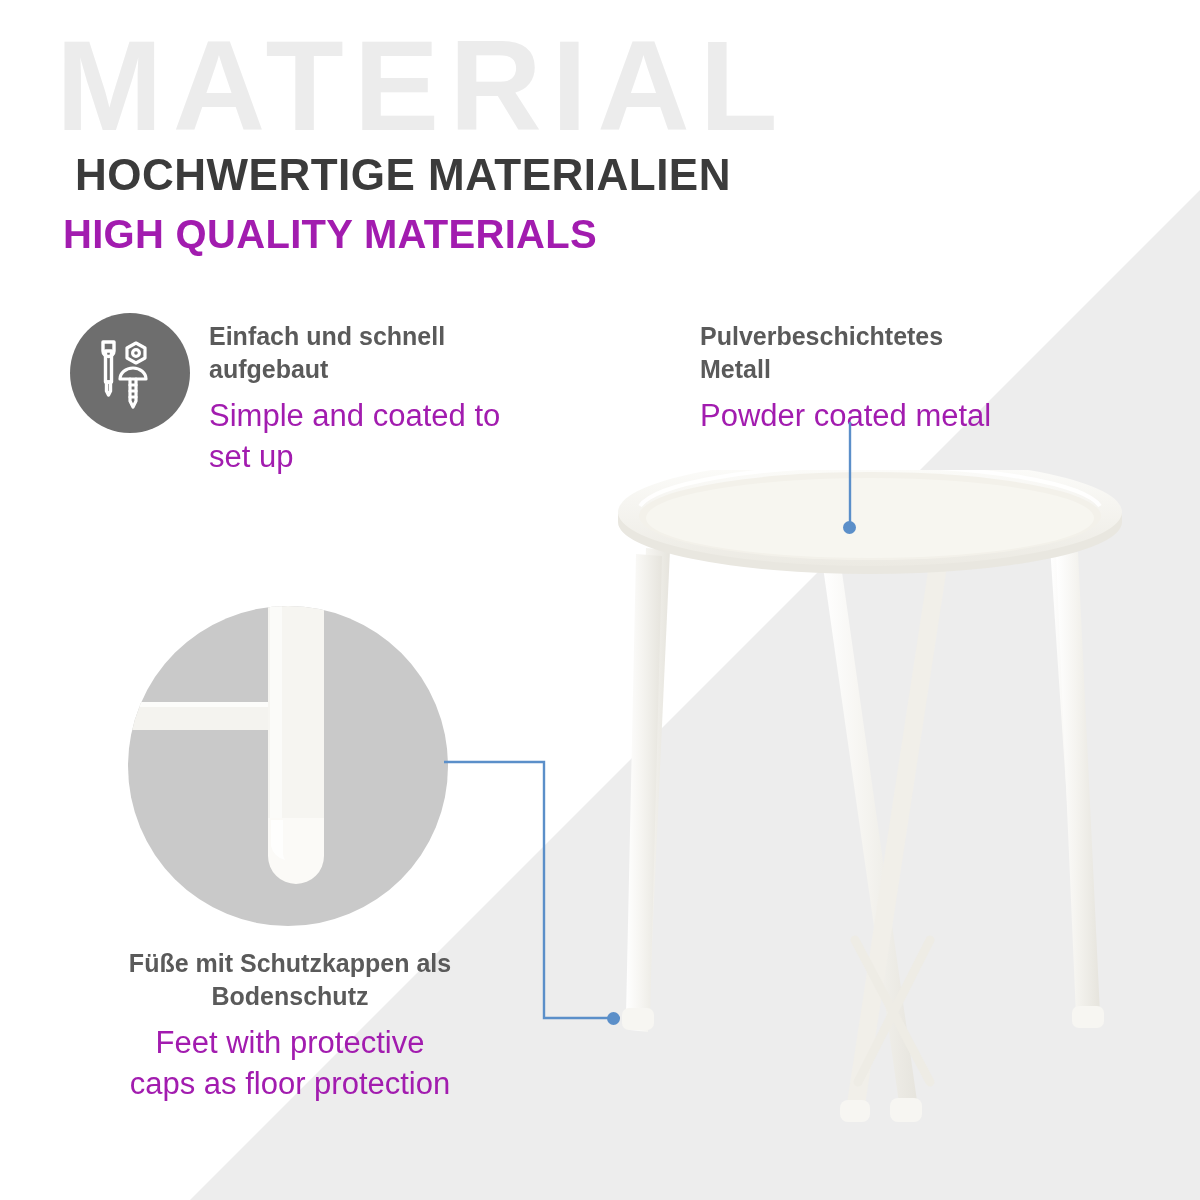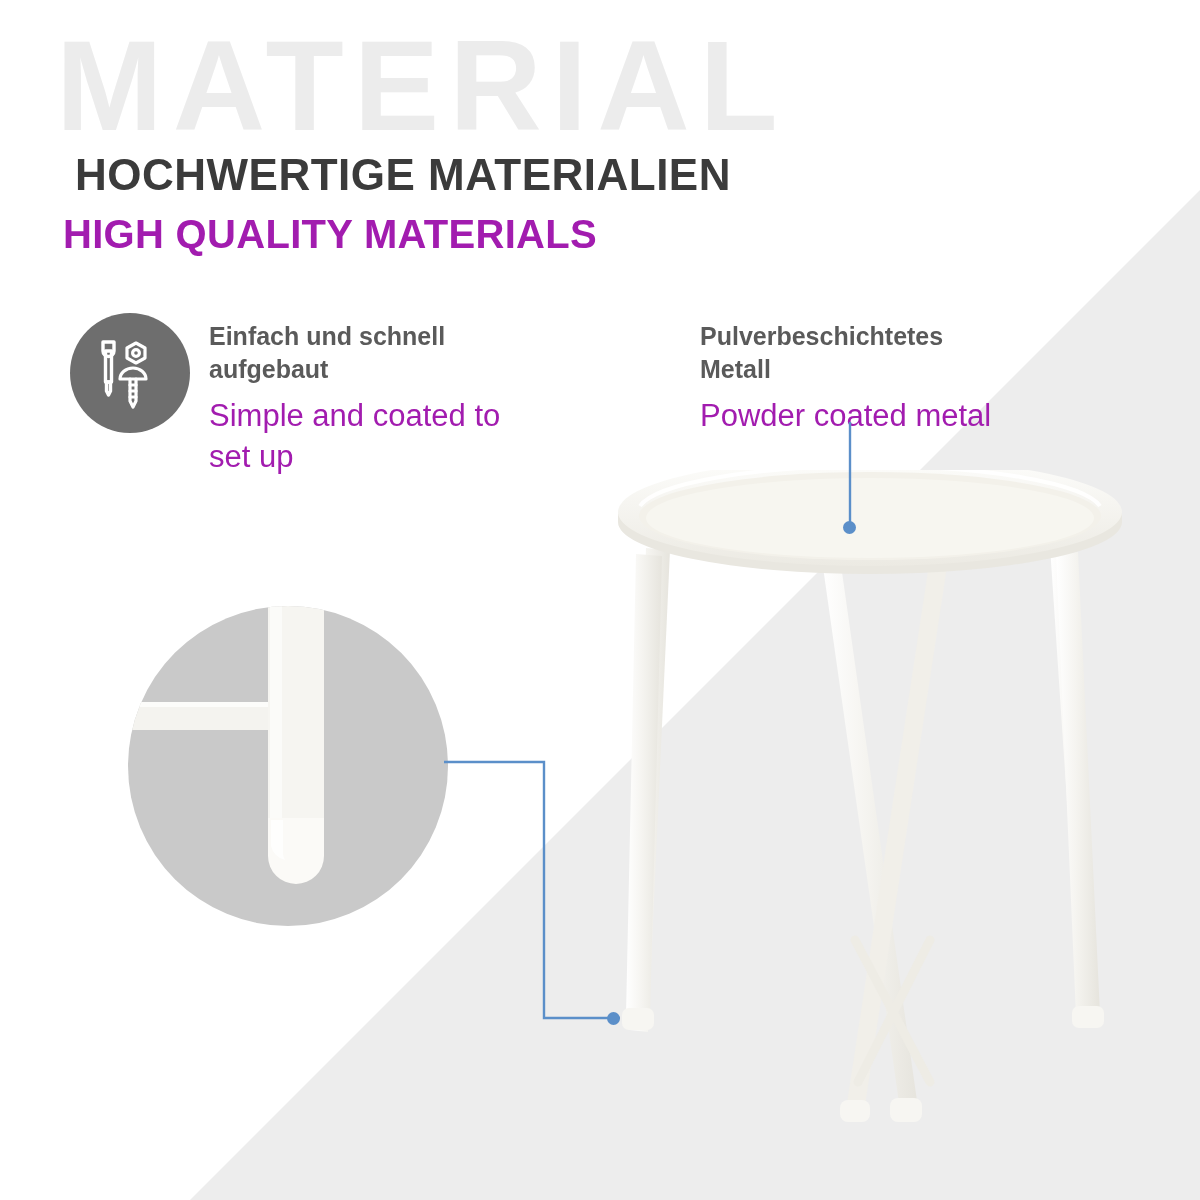--- a/index.html
+++ b/index.html
@@ -191,20 +191,24 @@
   <div class="feat1-text">
     <div class="feat-de">Einfach und schnell aufgebaut</div>
     <div class="feat-en">Simple and coated to set up</div>
   </div>
 
   <div class="feat2-text">
     <div class="feat-de">Pulverbeschichtetes Metall</div>
     <div class="feat-en">Powder coated metal</div>
   </div>
 
+  <div class="feat3-text">
+    <div class="feat-de">Füße mit Schutzkappen als Bodenschutz</div>
+    <div class="feat-en">Feet with protective caps as floor protection</div>
+  </div>
 
   <div class="zoom-circle">
     <svg width="320" height="320" viewBox="0 0 320 320">
 
       <rect x="0" y="96" width="160" height="28" fill="#f4f3ef"></rect>
       <rect x="0" y="96" width="160" height="5" fill="#ffffff" opacity="0.7"></rect>
 
       <rect x="140" y="0" width="56" height="235" fill="#f6f5f1"></rect>
       <rect x="142" y="0" width="12" height="235" fill="#ffffff" opacity="0.55"></rect>
 

